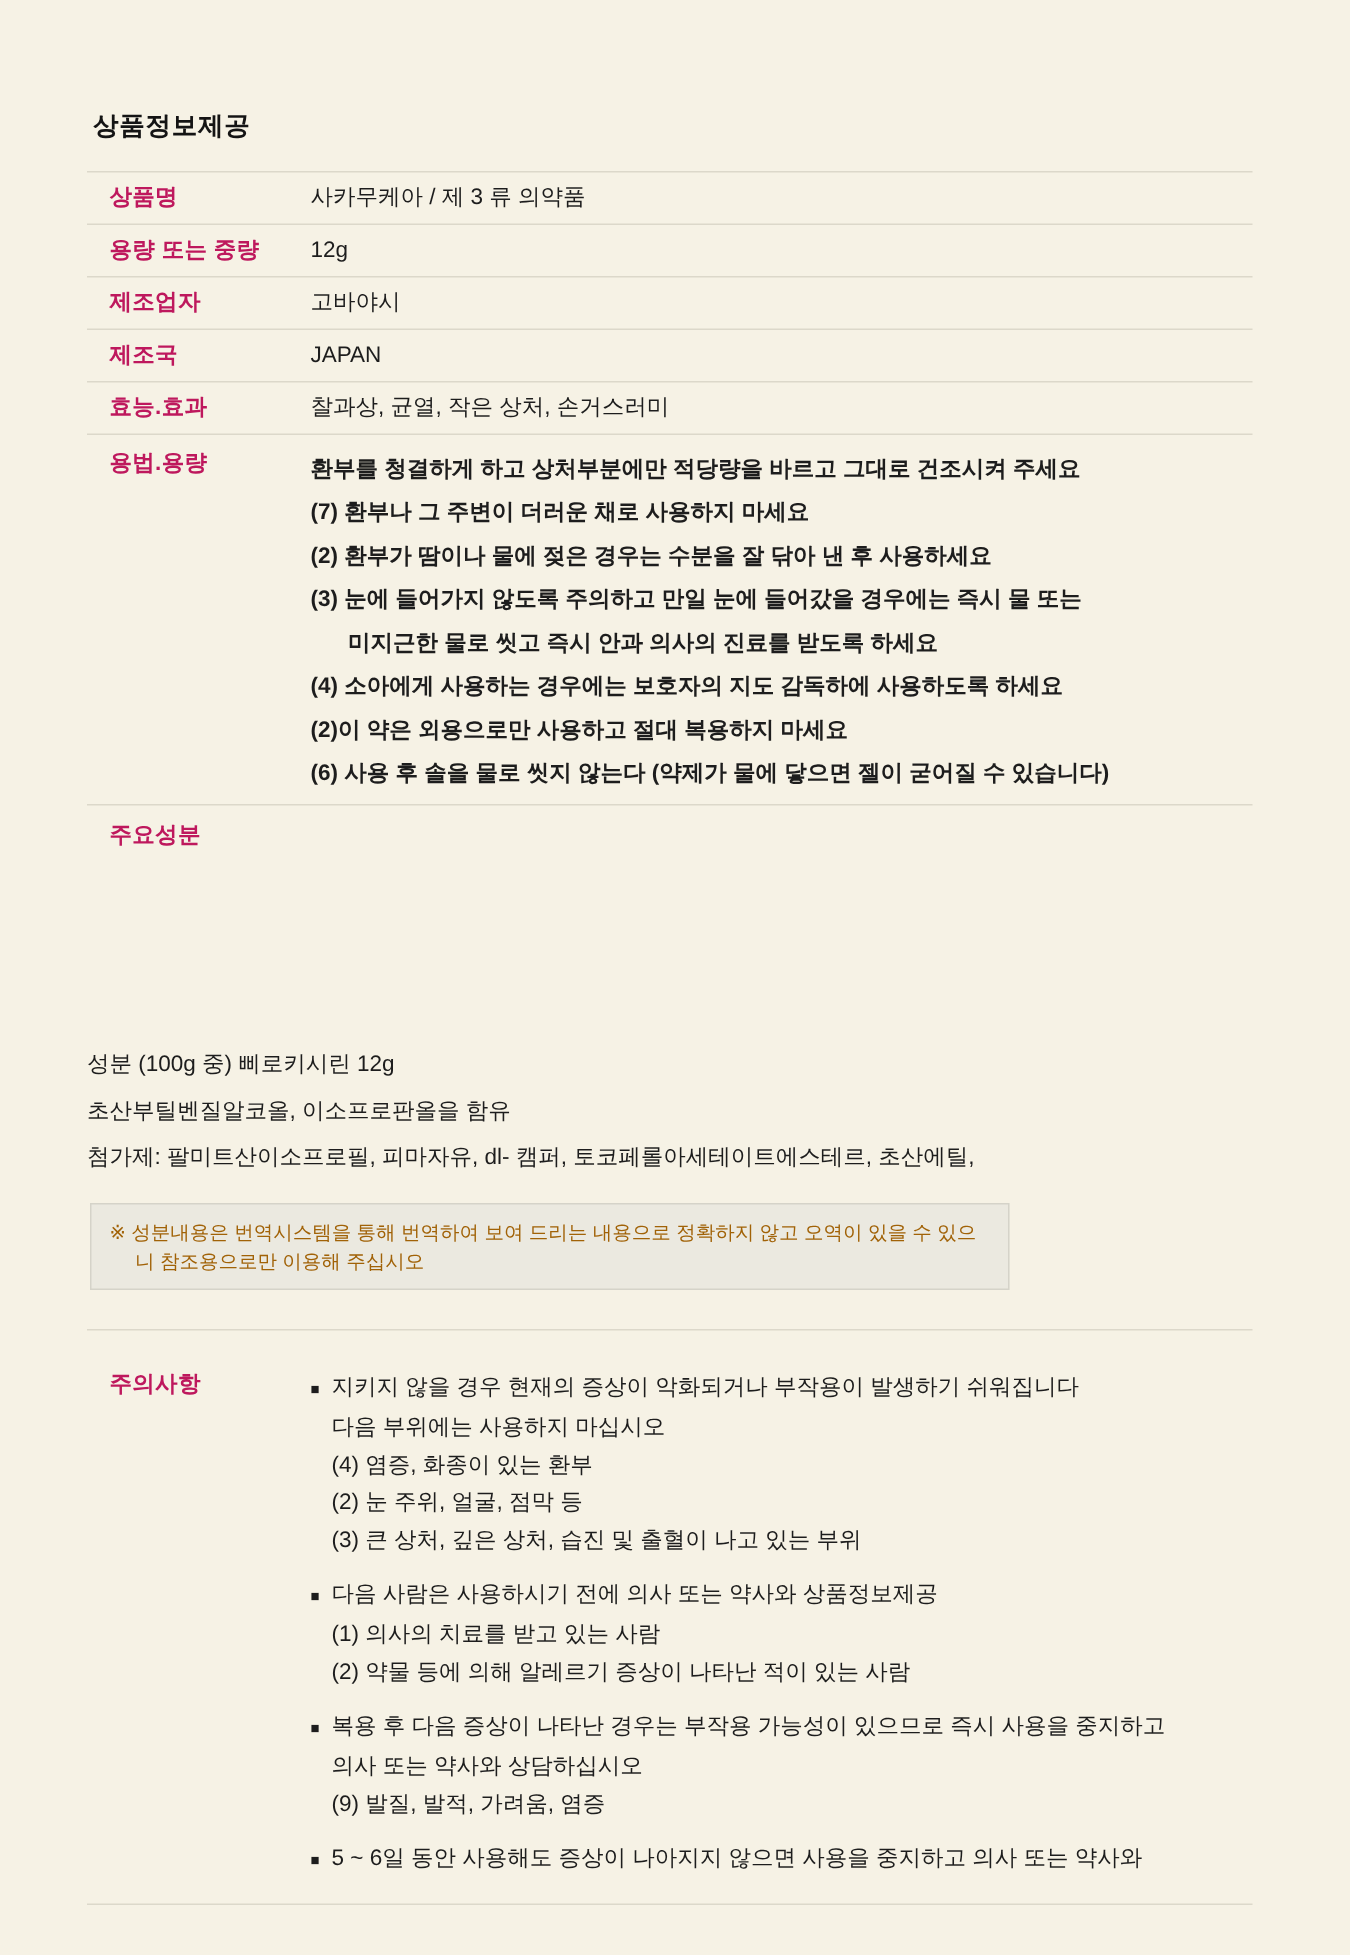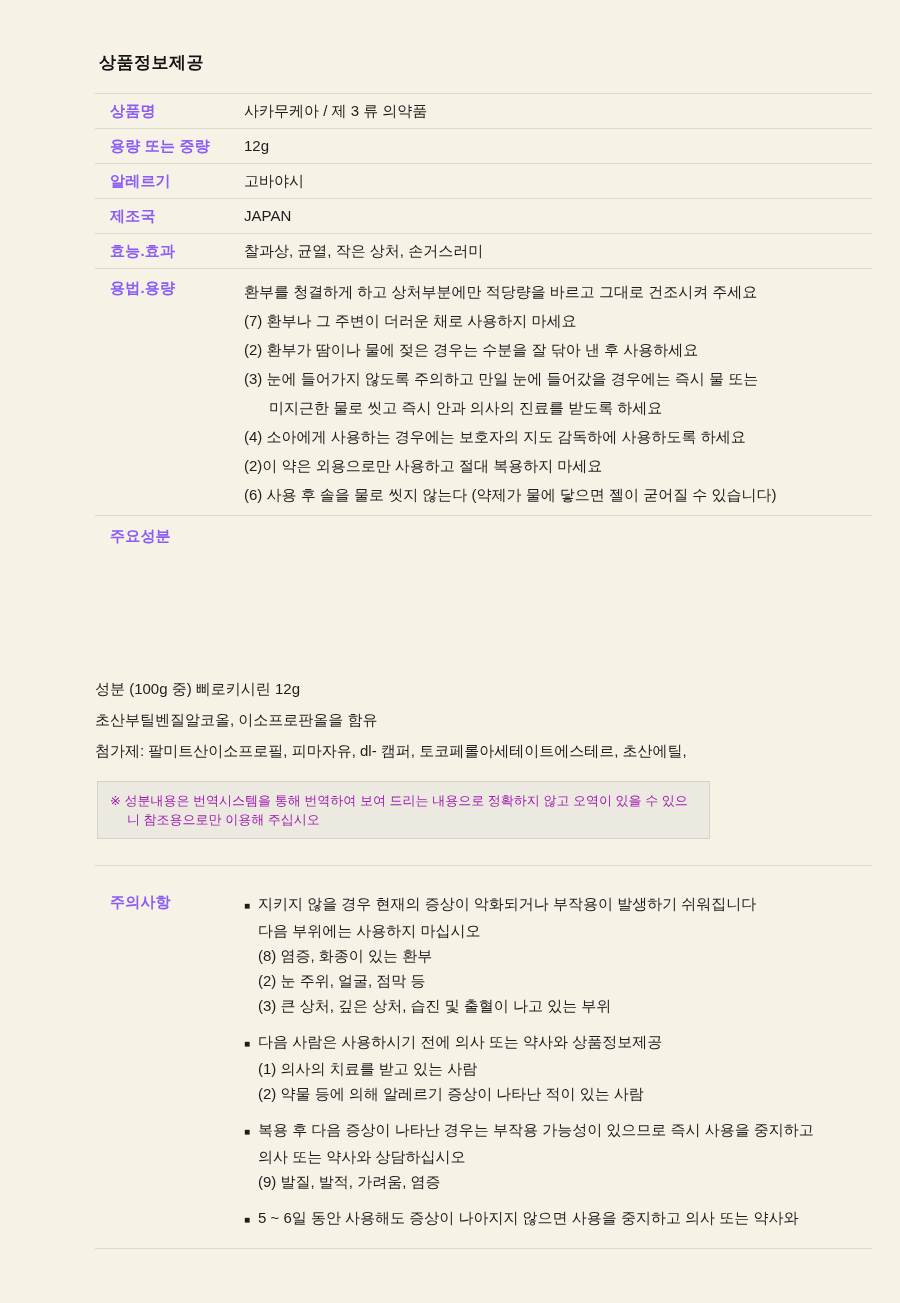--- a/index.html
+++ b/index.html
@@ -9,22 +9,21 @@
   body {
     width: 900px;
     height: 1303px;
     background: #f6f2e5;
     overflow: hidden;
     font-family: "Liberation Sans", "DejaVu Sans", sans-serif;
     color: #1d1d1d;
     -webkit-font-smoothing: antialiased;
   }
   .page {
-    padding: 51px 0 0 58px;
-    margin-left: 37px;
+    padding: 72px 0 0 58px;
   }
   .page-title {
     margin: 0 0 19px 4px;
     font-size: 17px;
     font-weight: bold;
     color: #141414;
     letter-spacing: 0.5px;
   }
   .info-table {
     width: 777px;
@@ -32,21 +31,21 @@
   }
   .row {
     display: flex;
     border-top: 1px solid #dcd8ca;
   }
   .row-label {
     width: 149px;
     box-sizing: border-box;
     padding-left: 15px;
     flex: 0 0 149px;
-    color: #8b5cf6;
+    color: #be185d;
     font-weight: bold;
     font-size: 15px;
     letter-spacing: 0.2px;
   }
   .row-value {
     flex: 1;
     font-size: 15px;
     color: #1d1d1d;
   }
   
@@ -55,20 +54,21 @@
     line-height: 20px;
   }
   
   .row.usage {
     padding: 8px 0 6px 0;
   }
   .row.usage .row-label { line-height: 22px; }
   .usage-line {
     line-height: 29px;
     white-space: nowrap;
+    font-weight: bold;
   }
   .usage-line.indent {
     padding-left: 25px;
   }
   
   .row.ingredients {
     padding: 8px 0 0 0;
     flex-direction: column;
   }
   .row.ingredients .row-label { line-height: 24px; }
@@ -78,21 +78,21 @@
   }
   .note-box {
     margin: 15px 0 26px 2px;
     width: 613px;
     box-sizing: border-box;
     background: #ebe9e0;
     border: 1px solid #d5d3c9;
     padding: 9px 14px 9px 12px;
     font-size: 13px;
     line-height: 19px;
-    color: #a21caf;
+    color: #a16207;
   }
   .note-text {
     display: block;
     padding-left: 17px;
     text-indent: -17px;
   }
   
   .row.precautions {
     padding: 25px 0 16px 0;
   }
@@ -130,21 +130,21 @@
 
     <div class="row simple">
       <div class="row-label">상품명</div>
       <div class="row-value">사카무케아 / 제 3 류 의약품</div>
     </div>
     <div class="row simple">
       <div class="row-label">용량 또는 중량</div>
       <div class="row-value">12g</div>
     </div>
     <div class="row simple">
-      <div class="row-label">알레르기</div>
+      <div class="row-label">제조업자</div>
       <div class="row-value">고바야시</div>
     </div>
     <div class="row simple">
       <div class="row-label">제조국</div>
       <div class="row-value">JAPAN</div>
     </div>
     <div class="row simple">
       <div class="row-label">효능.효과</div>
       <div class="row-value">찰과상, 균열, 작은 상처, 손거스러미</div>
     </div>
@@ -178,21 +178,21 @@
     <div class="row precautions">
       <div class="row-label">주의사항</div>
       <div class="row-value">
 
         <div class="pgroup">
           <div class="pline bullet-line">
             <span class="bullet">■</span>
             <span>지키지 않을 경우 현재의 증상이 악화되거나 부작용이 발생하기 쉬워집니다</span>
           </div>
           <div class="pline sub">다음 부위에는 사용하지 마십시오</div>
-          <div class="pline sub">(8) 염증, 화종이 있는 환부</div>
+          <div class="pline sub">(4) 염증, 화종이 있는 환부</div>
           <div class="pline sub">(2) 눈 주위, 얼굴, 점막 등</div>
           <div class="pline sub">(3) 큰 상처, 깊은 상처, 습진 및 출혈이 나고 있는 부위</div>
         </div>
 
         <div class="pgroup">
           <div class="pline bullet-line">
             <span class="bullet">■</span>
             <span>다음 사람은 사용하시기 전에 의사 또는 약사와 상품정보제공</span>
           </div>
           <div class="pline sub">(1) 의사의 치료를 받고 있는 사람</div>

